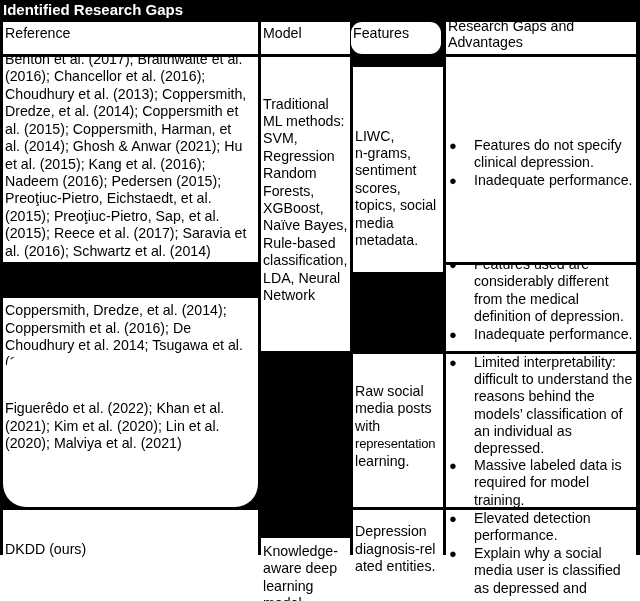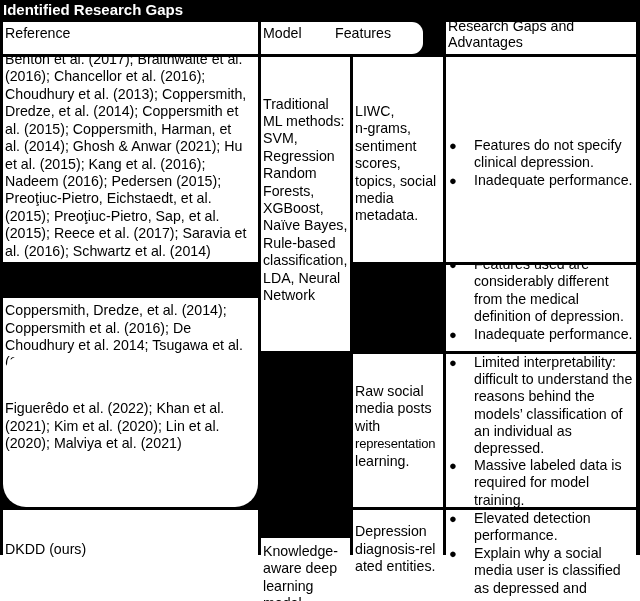--- a/index.html
+++ b/index.html
@@ -77,21 +77,21 @@
 <div class="frame">
 
   <div class="title-bar">Identified Research Gaps</div>
 
   <div class="cell" style="left:3px; top:22px; width:255px; height:32px;">
     <span class="txt">Reference</span>
   </div>
   <div class="cell" style="left:261px; top:22px; width:89px; height:32px;">
     <span class="txt">Model</span>
   </div>
-  <div class="cell" style="left:333px; top:22px; width:90px; height:32px;border-radius:11px;">
+  <div class="cell" style="left:351px; top:22px; width:90px; height:32px;border-radius:11px;">
     <span class="txt">Features</span>
   </div>
   <div class="cell" style="left:446px; top:22px; width:190px; height:32px; line-height:16.5px;">
     <span class="txt">Research Gaps and
 Advantages</span>
   </div>
 
   <div class="cell" style="left:3px; top:57px; width:255px; height:205px;">
     <span class="txt">Benton et al. (2017); Braithwaite et al.
 (2016); Chancellor et al. (2016);
@@ -114,21 +114,21 @@
 Regression
 Random
 Forests,
 XGBoost,
 Naïve Bayes,
 Rule-based
 classification,
 LDA, Neural
 Network</span>
   </div>
-  <div class="cell" style="left:353px; top:57px; width:90px; height:205px; justify-content:flex-start; padding-top:46px;">
+  <div class="cell" style="left:353px; top:67px; width:90px; height:205px; justify-content:center; padding-top:46px;">
     <span class="txt">LIWC,
 n-grams,
 sentiment
 scores,
 topics, social
 media
 metadata.</span>
   </div>
   <div class="cell" style="left:446px; top:57px; width:190px; height:205px; padding-top:80px; justify-content:flex-start;">
     <ul class="gaps">

